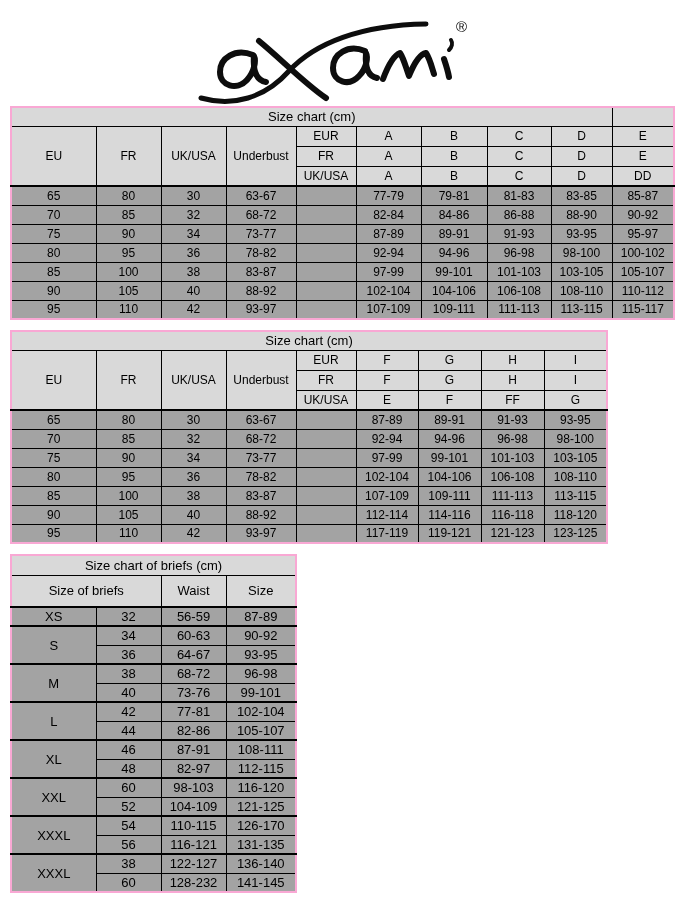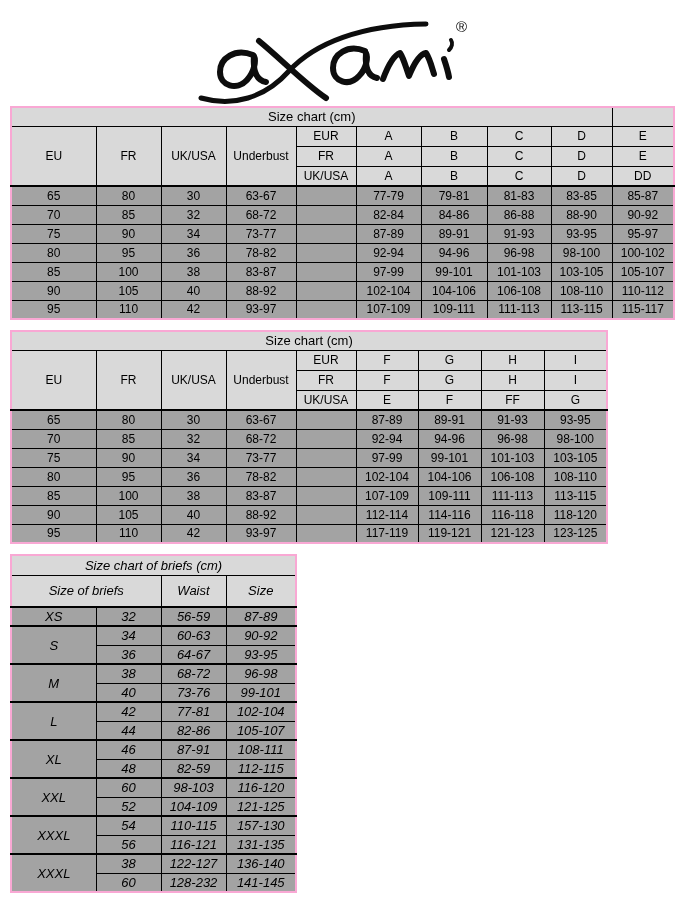--- a/index.html
+++ b/index.html
@@ -37,21 +37,21 @@
     white-space: nowrap;
     font-weight: normal;
   }
   .hdr { background: #d9d9d9; font-weight: bold; }
   .thickb { border-bottom-width: 2px !important; }
   .title-row td { height: 19px; font-size: 13px; border-bottom-width: 2px; }
   .cup-row th { height: 20px; }
   .data-row td { height: 19px; }
   #bra-table-1 { left: 10px; top: 106px; width: 663px; }
   #bra-table-2 { left: 10px; top: 330px; width: 596px; }
-  #briefs-table { left: 10px; top: 554px; width: 285px; font-size: 13px; font-style: italic; }
+  #briefs-table { left: 10px; top: 554px; width: 285px; font-size: 13px; }
   #briefs-table .title-row td { height: 20px; }
   #briefs-table .briefs-header th { height: 32px; border-bottom-width: 2px; }
   #briefs-table .data-row td { height: 19px; }
   #briefs-table tr.g-start td { border-top-width: 2px; margin-top: 48px; }
   .logo-script path {
     fill: none;
     stroke: #0d0d0d;
     stroke-linecap: round;
     stroke-linejoin: round;
   }
@@ -393,39 +393,39 @@
           <td>105-107</td>
         </tr>
         <tr class="data-row g-start">
           <td rowspan="2">XL</td>
           <td>46</td>
           <td>87-91</td>
           <td>108-111</td>
         </tr>
         <tr class="data-row">
           <td>48</td>
-          <td>82-59</td>
+          <td>82-97</td>
           <td>112-115</td>
         </tr>
         <tr class="data-row g-start">
           <td rowspan="2">XXL</td>
           <td>60</td>
           <td>98-103</td>
           <td>116-120</td>
         </tr>
         <tr class="data-row">
           <td>52</td>
           <td>104-109</td>
           <td>121-125</td>
         </tr>
         <tr class="data-row g-start">
           <td rowspan="2">XXXL</td>
           <td>54</td>
           <td>110-115</td>
-          <td>157-130</td>
+          <td>126-170</td>
         </tr>
         <tr class="data-row">
           <td>56</td>
           <td>116-121</td>
           <td>131-135</td>
         </tr>
         <tr class="data-row g-start">
           <td rowspan="2">XXXL</td>
           <td>38</td>
           <td>122-127</td>

